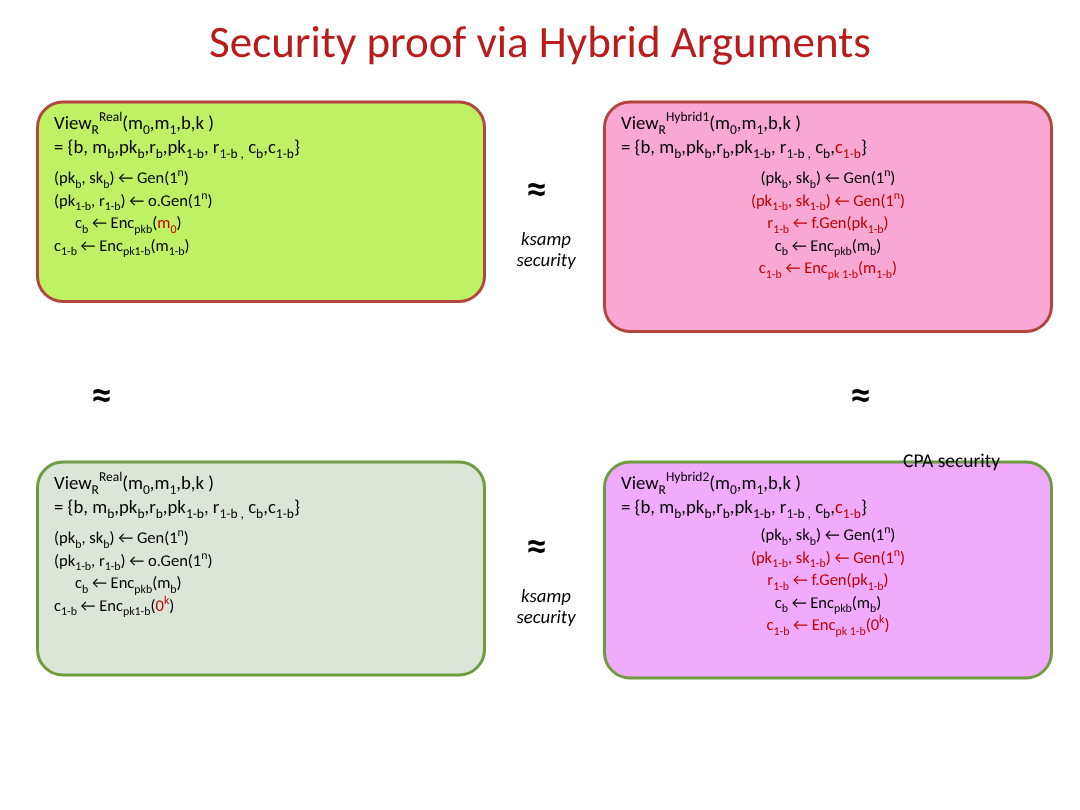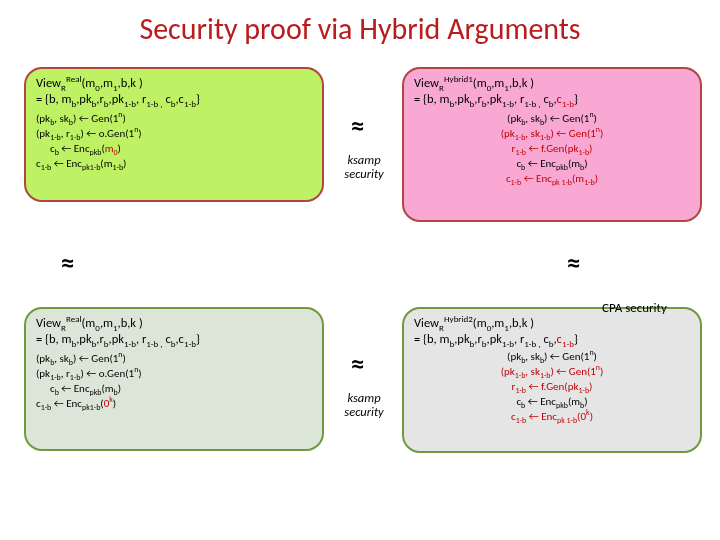--- a/index.html
+++ b/index.html
@@ -50,21 +50,21 @@
   .cpa {
     position: absolute;
     font-size: 13px;
     margin-top: 44px;
   }
 
   
   .real    { left: 24px;  top: 14px;  width: 300px; height: 135px; background: #bef264; border-color: #b1463f; }
   .hyb1    { left: 402px; top: 14px;  width: 300px; height: 155px; background: #f9a8d4; border-color: #b1463f; }
   .ideal   { left: 24px;  top: 254px; width: 300px; height: 144px; background: #dbe6d9; border-color: #6f9a3f; }
-  .hyb2    { left: 402px; top: 254px; width: 300px; height: 146px; background: #e5e5e5; border-color: #6f9a3f; }
+  .hyb2    { left: 402px; top: 254px; width: 300px; height: 146px; background: #f0abfc; border-color: #6f9a3f; }
 
   .red { color: #c00000; }
 
   sub { font-size: 72%; line-height: 0; }
   sup { font-size: 72%; line-height: 0; }
 </style>
 </head>
 <body>
 
 <div class="title">Security proof via Hybrid Arguments</div>

